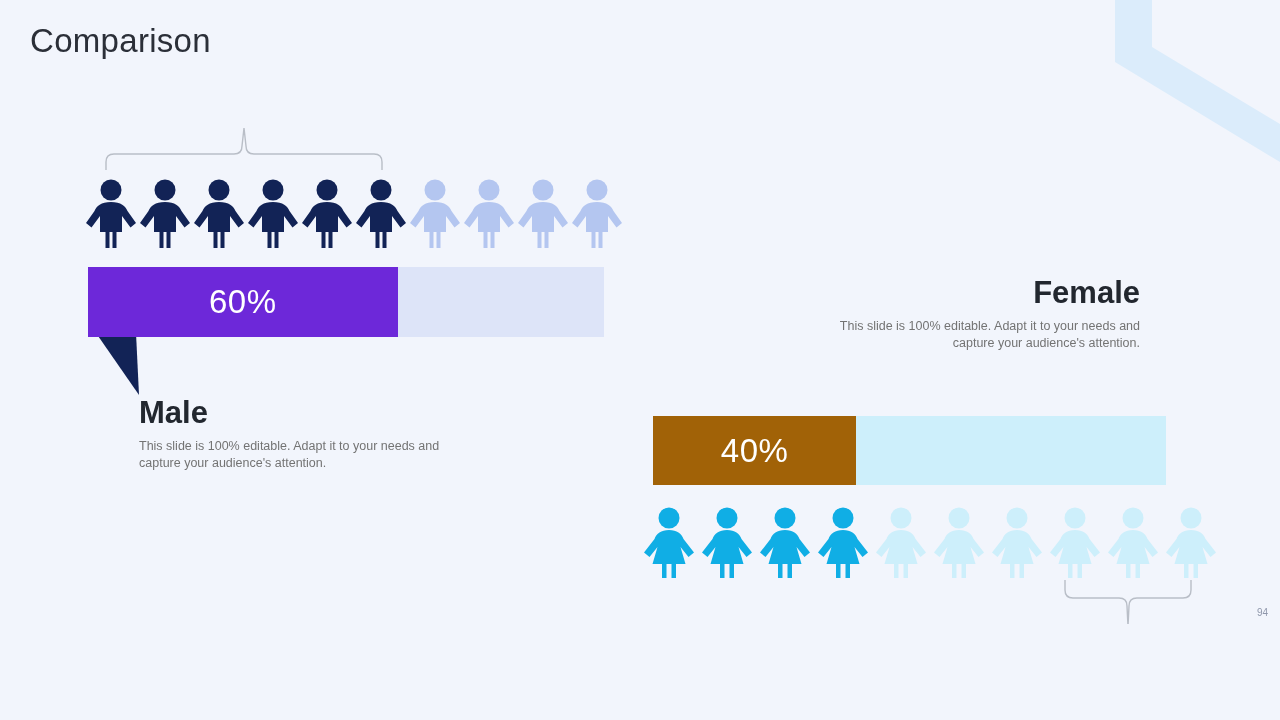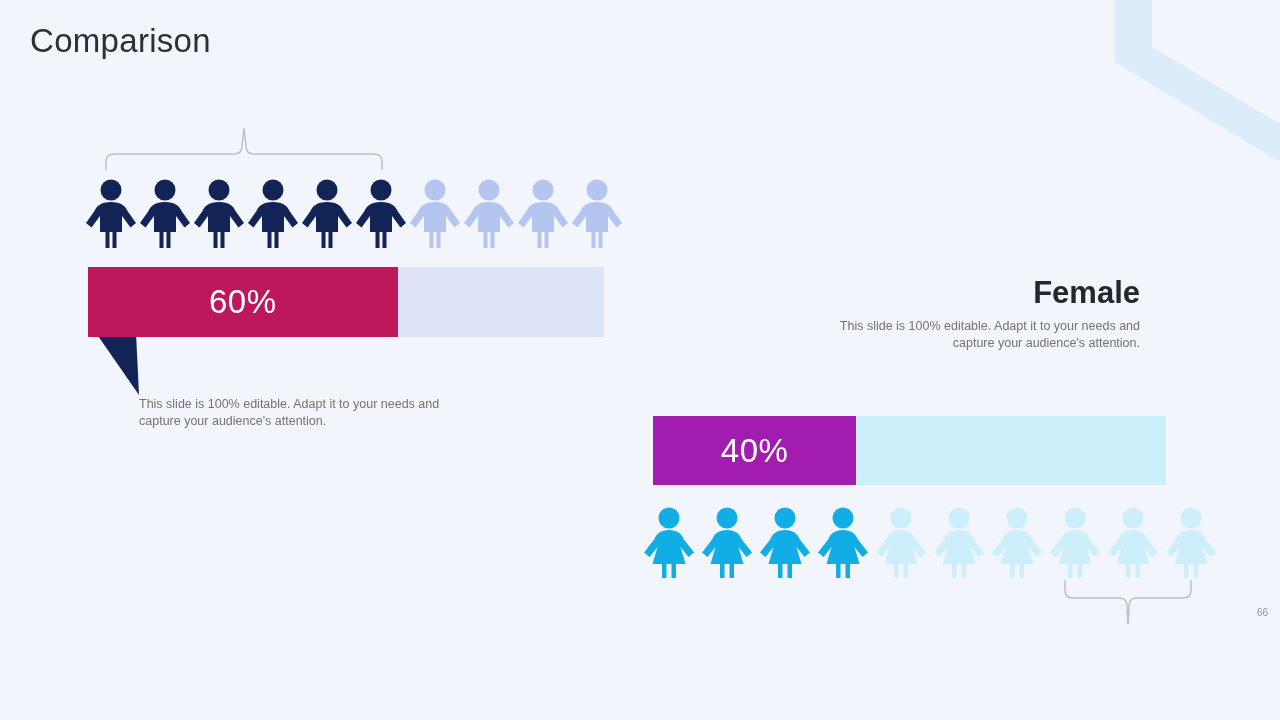--- a/index.html
+++ b/index.html
@@ -170,37 +170,38 @@
       <circle cx="27" cy="12" r="10.5" fill="#b4c6f0"></circle>
       <path d="M27 24 C17 24 12.5 28 10.5 33 L2 45 L7.5 49.5 L16 38 L16 54 L21.5 54 L21.5 70 L25.5 70 L25.5 54 L28.5 54 L28.5 70 L32.5 70 L32.5 54 L38 54 L38 38 L46.5 49.5 L52 45 L43.5 33 C41.5 28 37 24 27 24 Z" fill="#b4c6f0"></path>
     </svg>
   </div>
 
   <svg class="tail" style="left:92px; top:333px; width:56px; height:64px;" viewBox="0 0 56 64">
     <path d="M4 0 L44 0 L47 62 Z" fill="#122356"></path>
   </svg>
 
   <div class="bar-wrap" style="left:88px; top:267px; width:516px; height:70px;">
-    <div class="bar-fill" style="width:60%; background:#be185d;">
+    <div class="bar-fill" style="width:60%; background:#6d28d9;">
       <span class="bar-value">60%</span>
     </div>
     <div class="bar-rest" style="width:40%; background:#dde4f8;"></div>
   </div>
 
   <div class="label-block align-left" style="left:139px; top:396px; width:330px;">
+    <div class="label-heading">Male</div>
     <div class="label-body">This slide is 100% editable. Adapt it to your needs and capture your audience's attention.</div>
   </div>
 
   <div class="label-block align-right" style="left:808px; top:276px; width:332px;">
     <div class="label-heading">Female</div>
     <div class="label-body">This slide is 100% editable. Adapt it to your needs and capture your audience's attention.</div>
   </div>
 
   <div class="bar-wrap" style="left:653px; top:416px; width:513px; height:69px;">
-    <div class="bar-fill" style="width:39.6%; background:#a21caf;text-align:center;">
+    <div class="bar-fill" style="width:39.6%; background:#a16207;text-align:center;">
       <span class="bar-value">40%</span>
     </div>
     <div class="bar-rest" style="width:60.4%; background:#cdeffb;"></div>
   </div>
 
   <div class="fig-row" style="left:640px; top:506px;">
     <svg class="fig" width="58" height="74" viewBox="0 0 58 74">
       <circle cx="29" cy="12" r="10.5" fill="#10aee5"></circle>
       <path d="M29 24 C21 24 16.5 27.5 14.5 33 L4 46.5 L9.5 51 L17.5 41 L12.5 58 L22 58 L22 72 L26.5 72 L26.5 58 L31.5 58 L31.5 72 L36 72 L36 58 L45.5 58 L40.5 41 L48.5 51 L54 46.5 L43.5 33 C41.5 27.5 37 24 29 24 Z" fill="#10aee5"></path>
     </svg>
@@ -239,15 +240,15 @@
     <svg class="fig" width="58" height="74" viewBox="0 0 58 74">
       <circle cx="29" cy="12" r="10.5" fill="#cdeffb"></circle>
       <path d="M29 24 C21 24 16.5 27.5 14.5 33 L4 46.5 L9.5 51 L17.5 41 L12.5 58 L22 58 L22 72 L26.5 72 L26.5 58 L31.5 58 L31.5 72 L36 72 L36 58 L45.5 58 L40.5 41 L48.5 51 L54 46.5 L43.5 33 C41.5 27.5 37 24 29 24 Z" fill="#cdeffb"></path>
     </svg>
   </div>
 
   <svg class="brace" style="left:1060px; top:578px; width:136px; height:52px;" viewBox="0 0 136 52">
     <path d="M5 2 L5 12 Q5 20 13 20 L59 20 Q67 20 67 28 L68 48 L69 28 Q69 20 77 20 L123 20 Q131 20 131 12 L131 2" fill="none" stroke="#b9bec7" stroke-width="1.4"></path>
   </svg>
 
-  <div class="page-number">66</div>
+  <div class="page-number">94</div>
 
 </div>
 
 </body></html>

